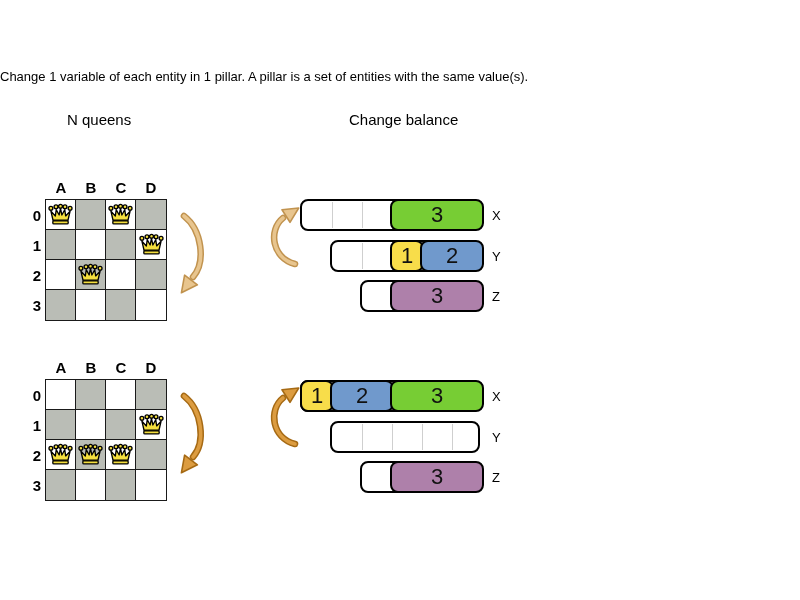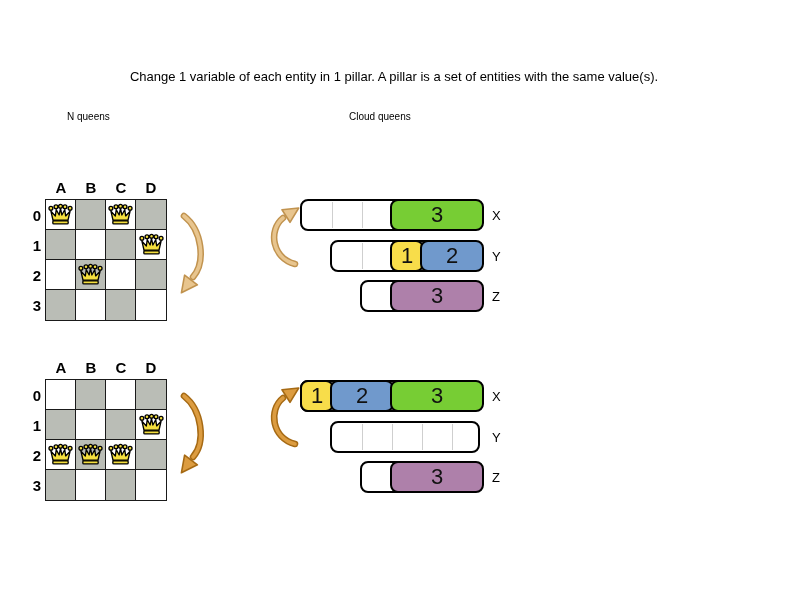--- a/index.html
+++ b/index.html
@@ -1,23 +1,23 @@
 <!DOCTYPE html>
 <html style="--block_green: #77CD34; --block_yellow: #F8DD4A; --block_blue: #7099CC; --block_purple: #AE80AA; --board_gray: #BABDB6; --queen_yellow: #F4DF3E; --arrow_light_fill: #E8C58E; --arrow_light_edge: #C1934F; --arrow_dark_fill: #DC9C40; --arrow_dark_edge: #A66A14;"><head>
 <meta charset="utf-8">
 <style>
   html,body{margin:0;padding:0;background:#fff;}
   .canvas{position:relative;width:800px;height:600px;background:#ffffff;overflow:hidden;
           font-family:"Liberation Sans",sans-serif;color:#000;}
 
   .title{position:absolute;top:29px;left:0;right:0;text-align:center;
          font-size:34px;letter-spacing:.5px;}
-  .subtitle{position:absolute;top:69px;left:0;right:12px;text-align:center;font-size:13px;}
-
-  .section-label{position:absolute;font-size:10px;}
+  .subtitle{position:absolute;top:69px;left:0;right:12px;font-size:13px;}
+
+  .section-label{position:absolute;font-size:15px;}
   .section-label.nq{left:67px;top:111px;}
   .section-label.cb{left:349px;top:111px;}
 
   
   .board{position:absolute;width:170px;height:160px;}
   .col-label{position:absolute;top:-1px;width:30px;height:18px;text-align:center;
              font-weight:bold;font-size:15px;line-height:16px;}
   .row-label{position:absolute;left:0;width:14px;height:30px;text-align:right;
              font-weight:bold;font-size:15px;line-height:31px;}
   .nq-grid{position:absolute;left:18px;top:18px;display:grid;
@@ -53,21 +53,21 @@
   .arrow.dark .head{fill:var(--arrow_dark_fill,#DC9C40);stroke:var(--arrow_dark_edge,#A66A14);}
 </style>
 </head>
 <body>
 
 <div class="canvas">
 
   <div class="subtitle">Change 1 variable of each entity in 1 pillar. A pillar is a set of entities with the same value(s).</div>
 
   <div class="section-label nq">N queens</div>
-  <div class="section-label cb">Cloud queens</div>
+  <div class="section-label cb">Change balance</div>
 
   <div class="board" style="left:27px;top:181px;">
       <div class="col-label" style="left: 19px;">A</div>
       <div class="col-label" style="left: 49px;">B</div>
       <div class="col-label" style="left: 79px;">C</div>
       <div class="col-label" style="left: 109px;">D</div>
       <div class="row-label" style="top: 19px;">0</div>
       <div class="row-label" style="top: 49px;">1</div>
       <div class="row-label" style="top: 79px;">2</div>
       <div class="row-label" style="top: 109px;">3</div>

